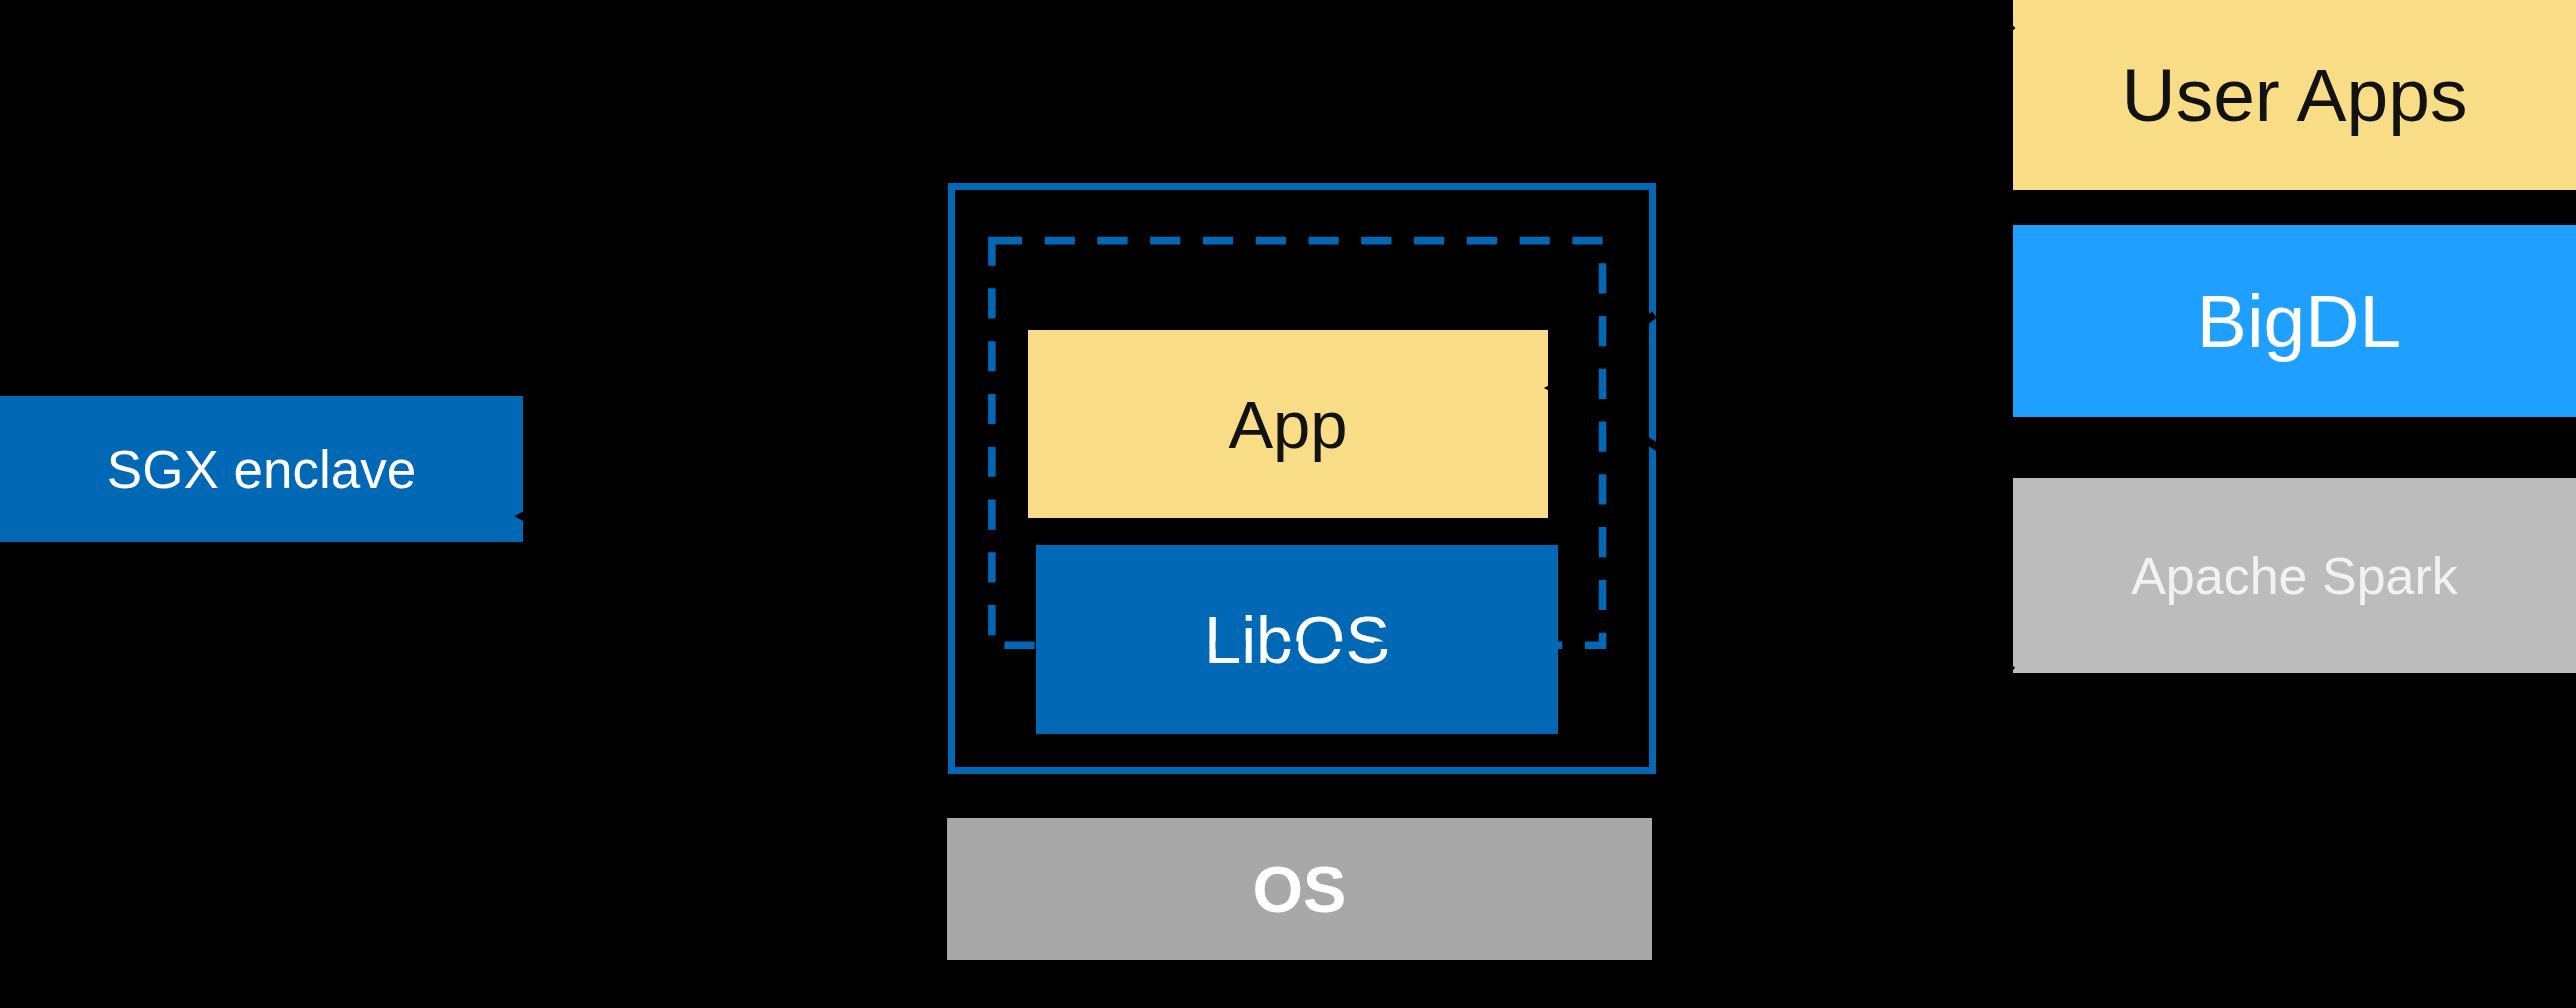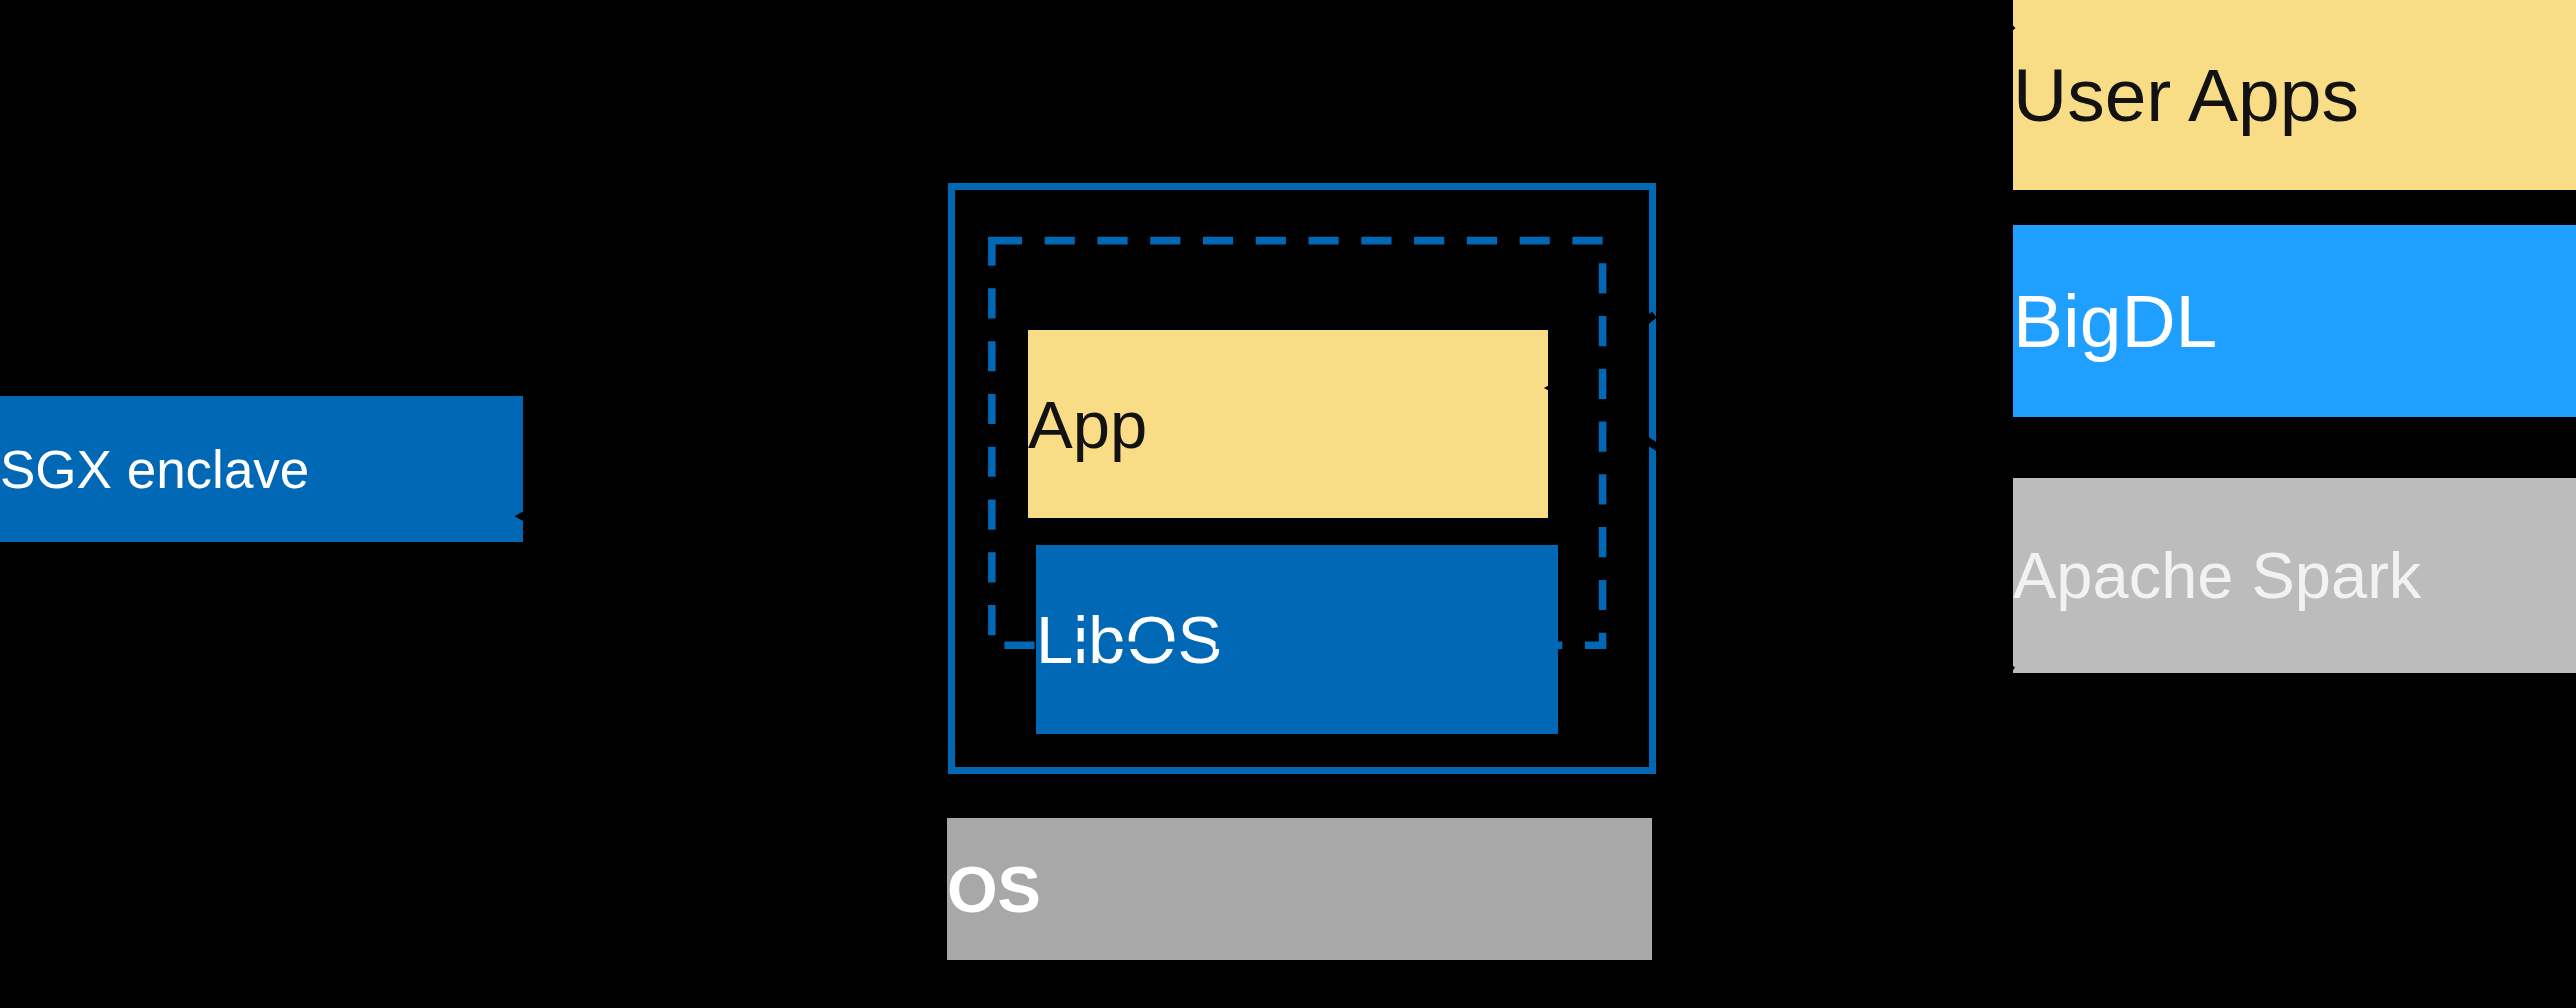--- a/index.html
+++ b/index.html
@@ -5,21 +5,21 @@
   html,body{margin:0;padding:0;background:#000;}
   .canvas{
     position:relative;
     width:2576px;height:1009px;
     background:var(--background,#000);
     overflow:hidden;
     font-family:"Liberation Sans", sans-serif;
   }
   .box{
     position:absolute;
-    display:flex;align-items:center;justify-content:flex-start;
+    display:flex;align-items:center;justify-content:center;
     box-sizing:border-box;
     white-space:nowrap;
   }
   
   .sgx{
     left:0;top:396px;width:523px;height:146px;
     background:var(--intel-blue);
     color:var(--label-light);
     font-size:53px;
   }
@@ -58,21 +58,21 @@
   .bigdl{
     left:2013px;top:225px;width:572px;height:192px;
     background:var(--bigdl-blue);
     color:var(--label-light);
     font-size:75px;
   }
   .spark{
     left:2013px;top:478px;width:563px;height:195px;
     background:var(--spark-gray);
     color:var(--spark-text);
-    font-size:65px;
+    font-size:52px;
   }
   .overlay{
     position:absolute;left:0;top:0;width:2576px;height:1009px;
     pointer-events:none;
   }
 </style>
 </head>
 <body>
 
 <div class="canvas">

